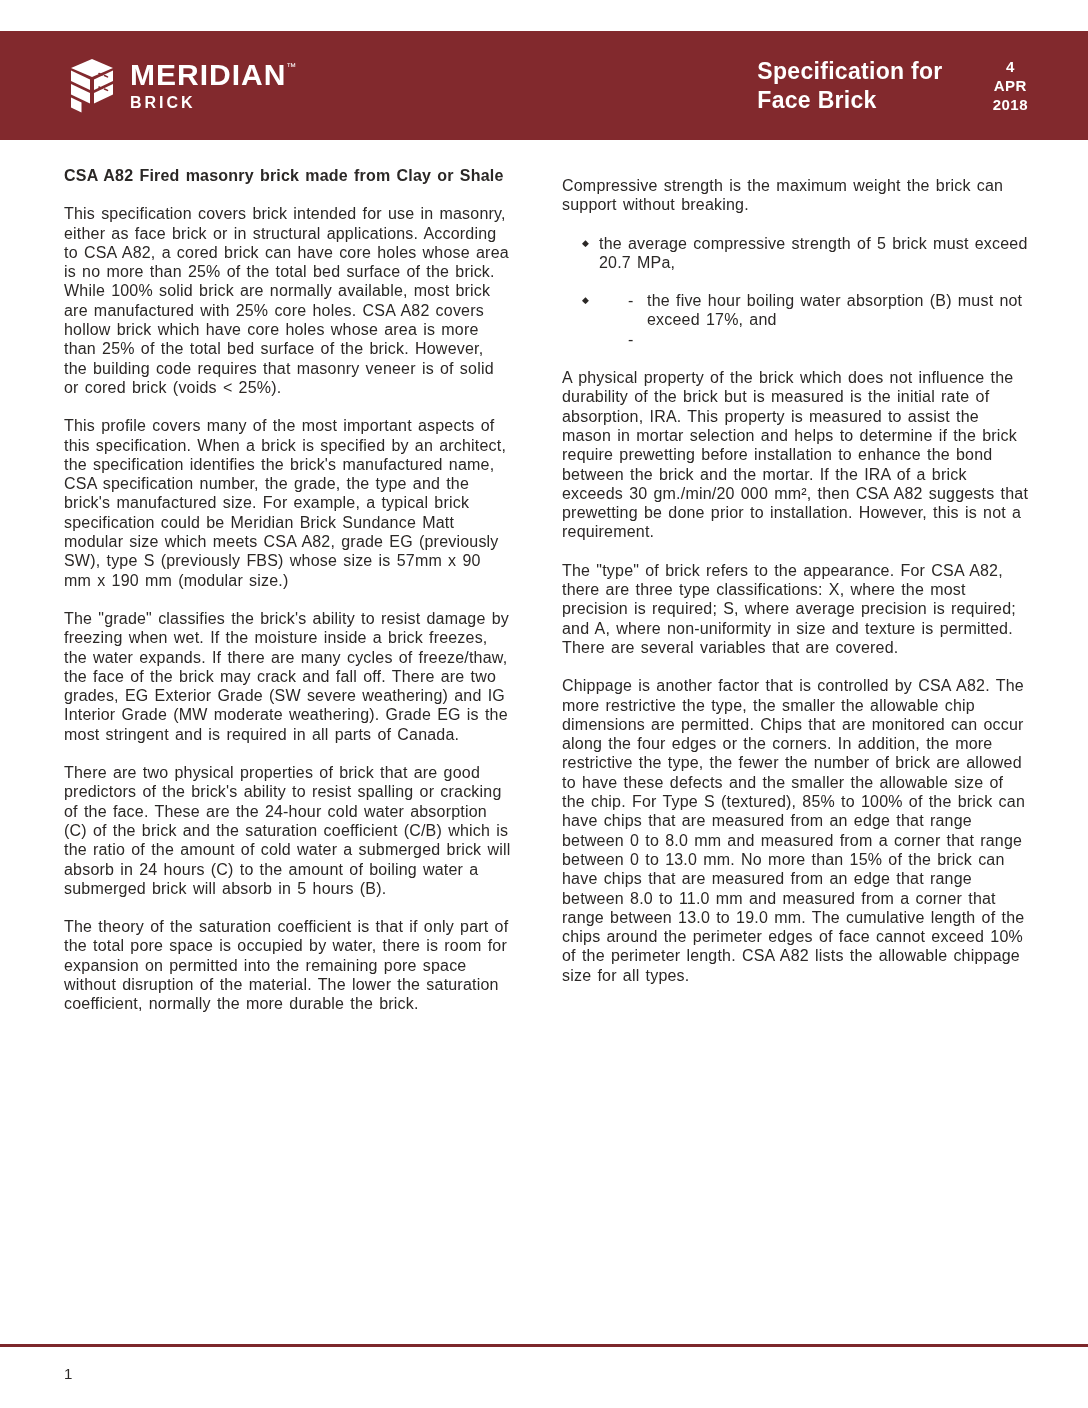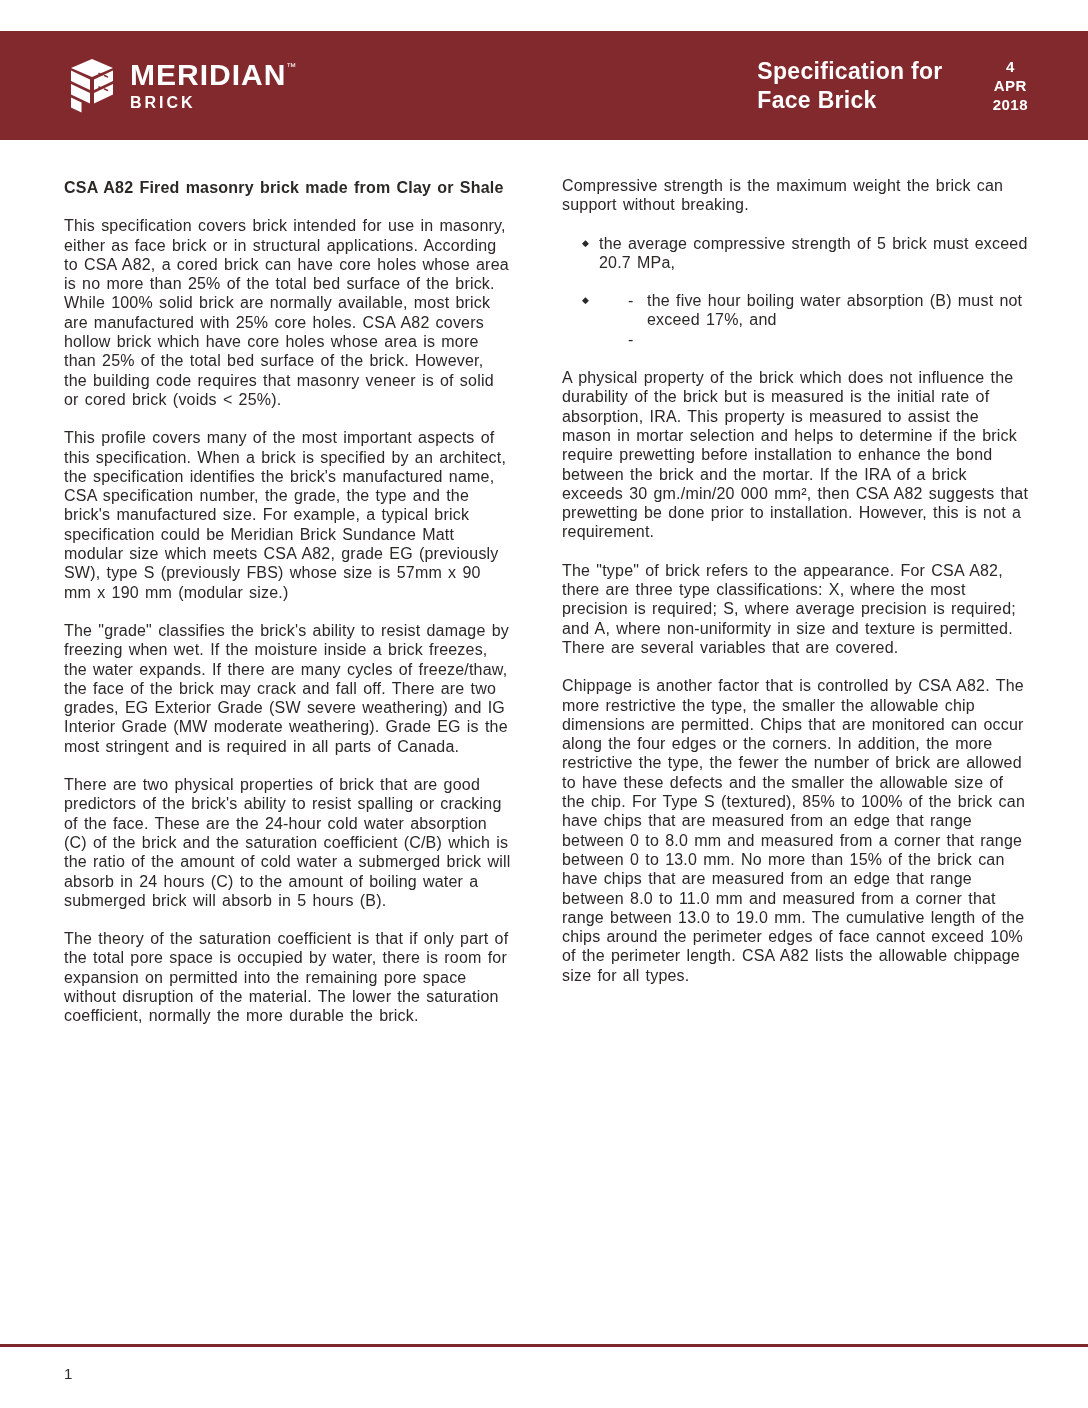--- a/index.html
+++ b/index.html
@@ -39,21 +39,21 @@
     position:absolute; left:0; top:140px; width:1088px;
     padding:22px 58px 0 64px; box-sizing:border-box;
     display:flex; gap:50px;
   }
   .col-left  { width:448px; flex:none; }
   .col-right { width:468px; flex:none; }
   .para, .heading, .bullet, .bullet-body {
     font-size:16px; line-height:19.3px; letter-spacing:0.2px; word-spacing:1.5px;
   }
   .para { margin:14px 0 19px 0; }
-  .heading { font-weight:bold; margin:16px 0 19px 0; }
+  .heading { font-weight:bold; margin:4px 0 19px 0; }
   .bullet { display:flex; padding-left:20px; margin:0 0 19px 0; }
   .bullet-marker { flex:none; width:17px; font-size:9px; line-height:19.3px; }
   .bullet-body { flex:1; }
   .subitem { display:flex; padding-left:29px; }
   .subitem .dash-marker { flex:none; width:19px; }
   
   .footer-rule {
     position:absolute; left:0; top:1344px; width:1088px; height:3px;
     background:#7c272b;
   }

